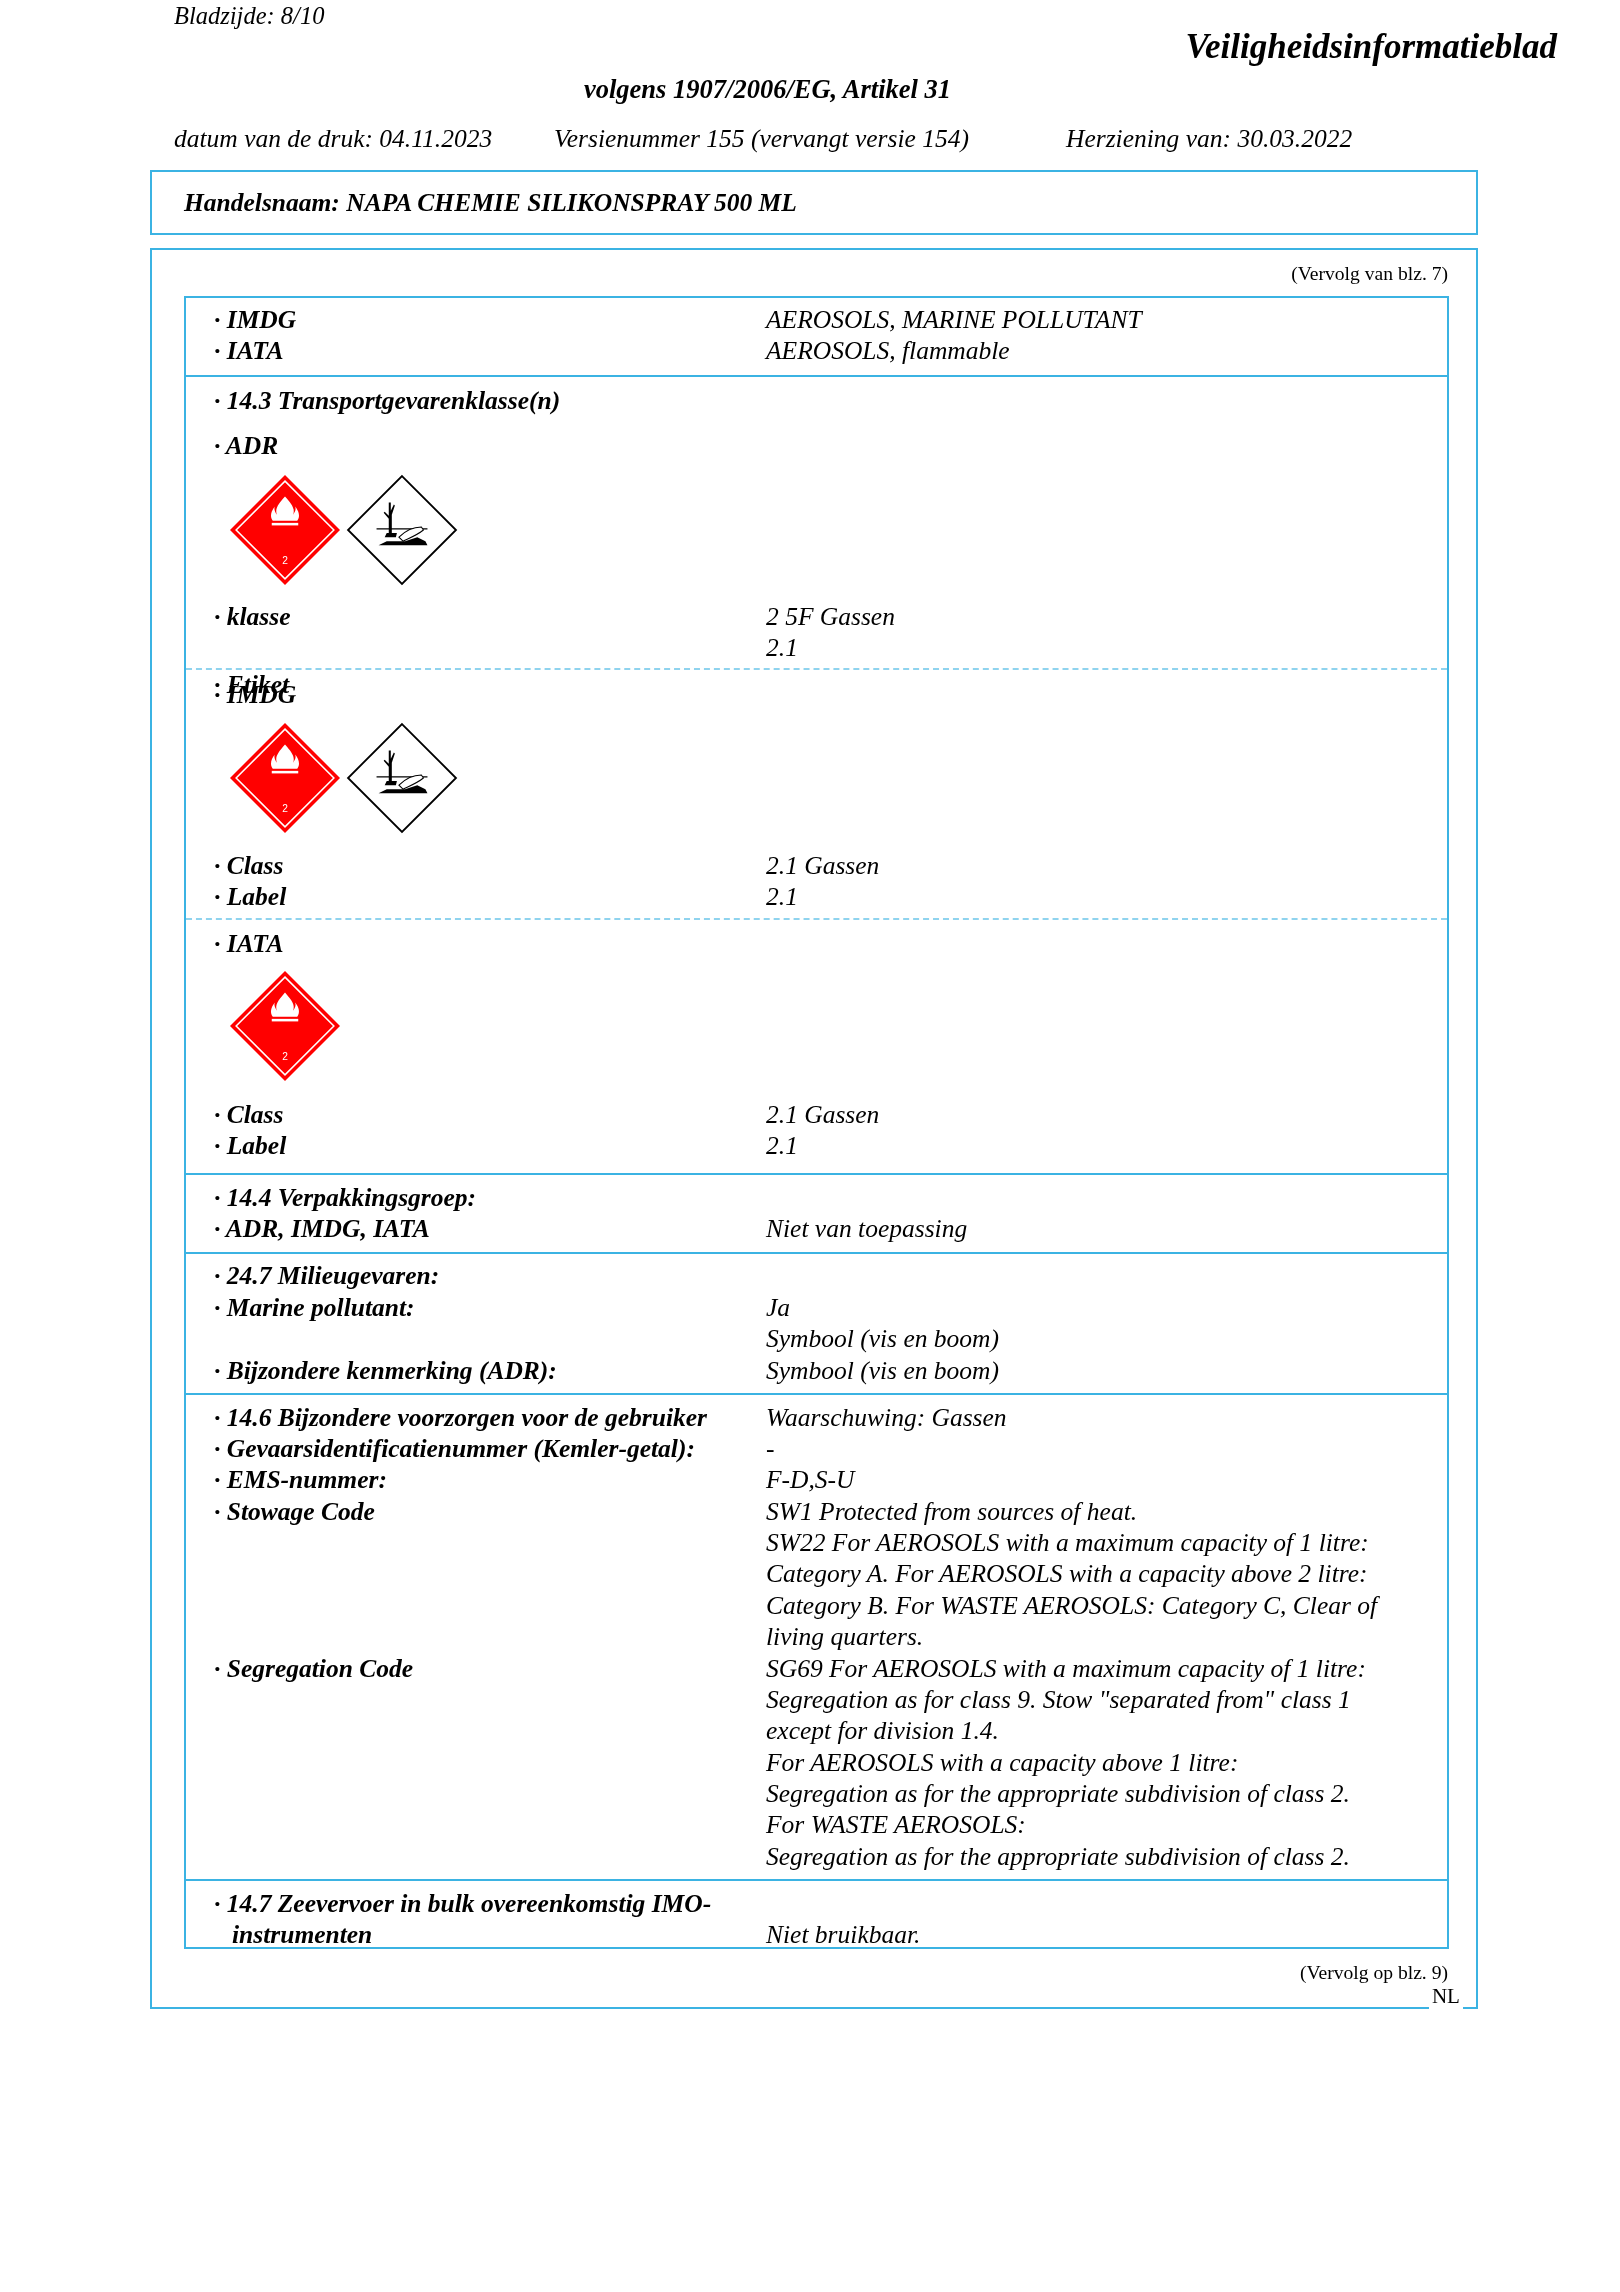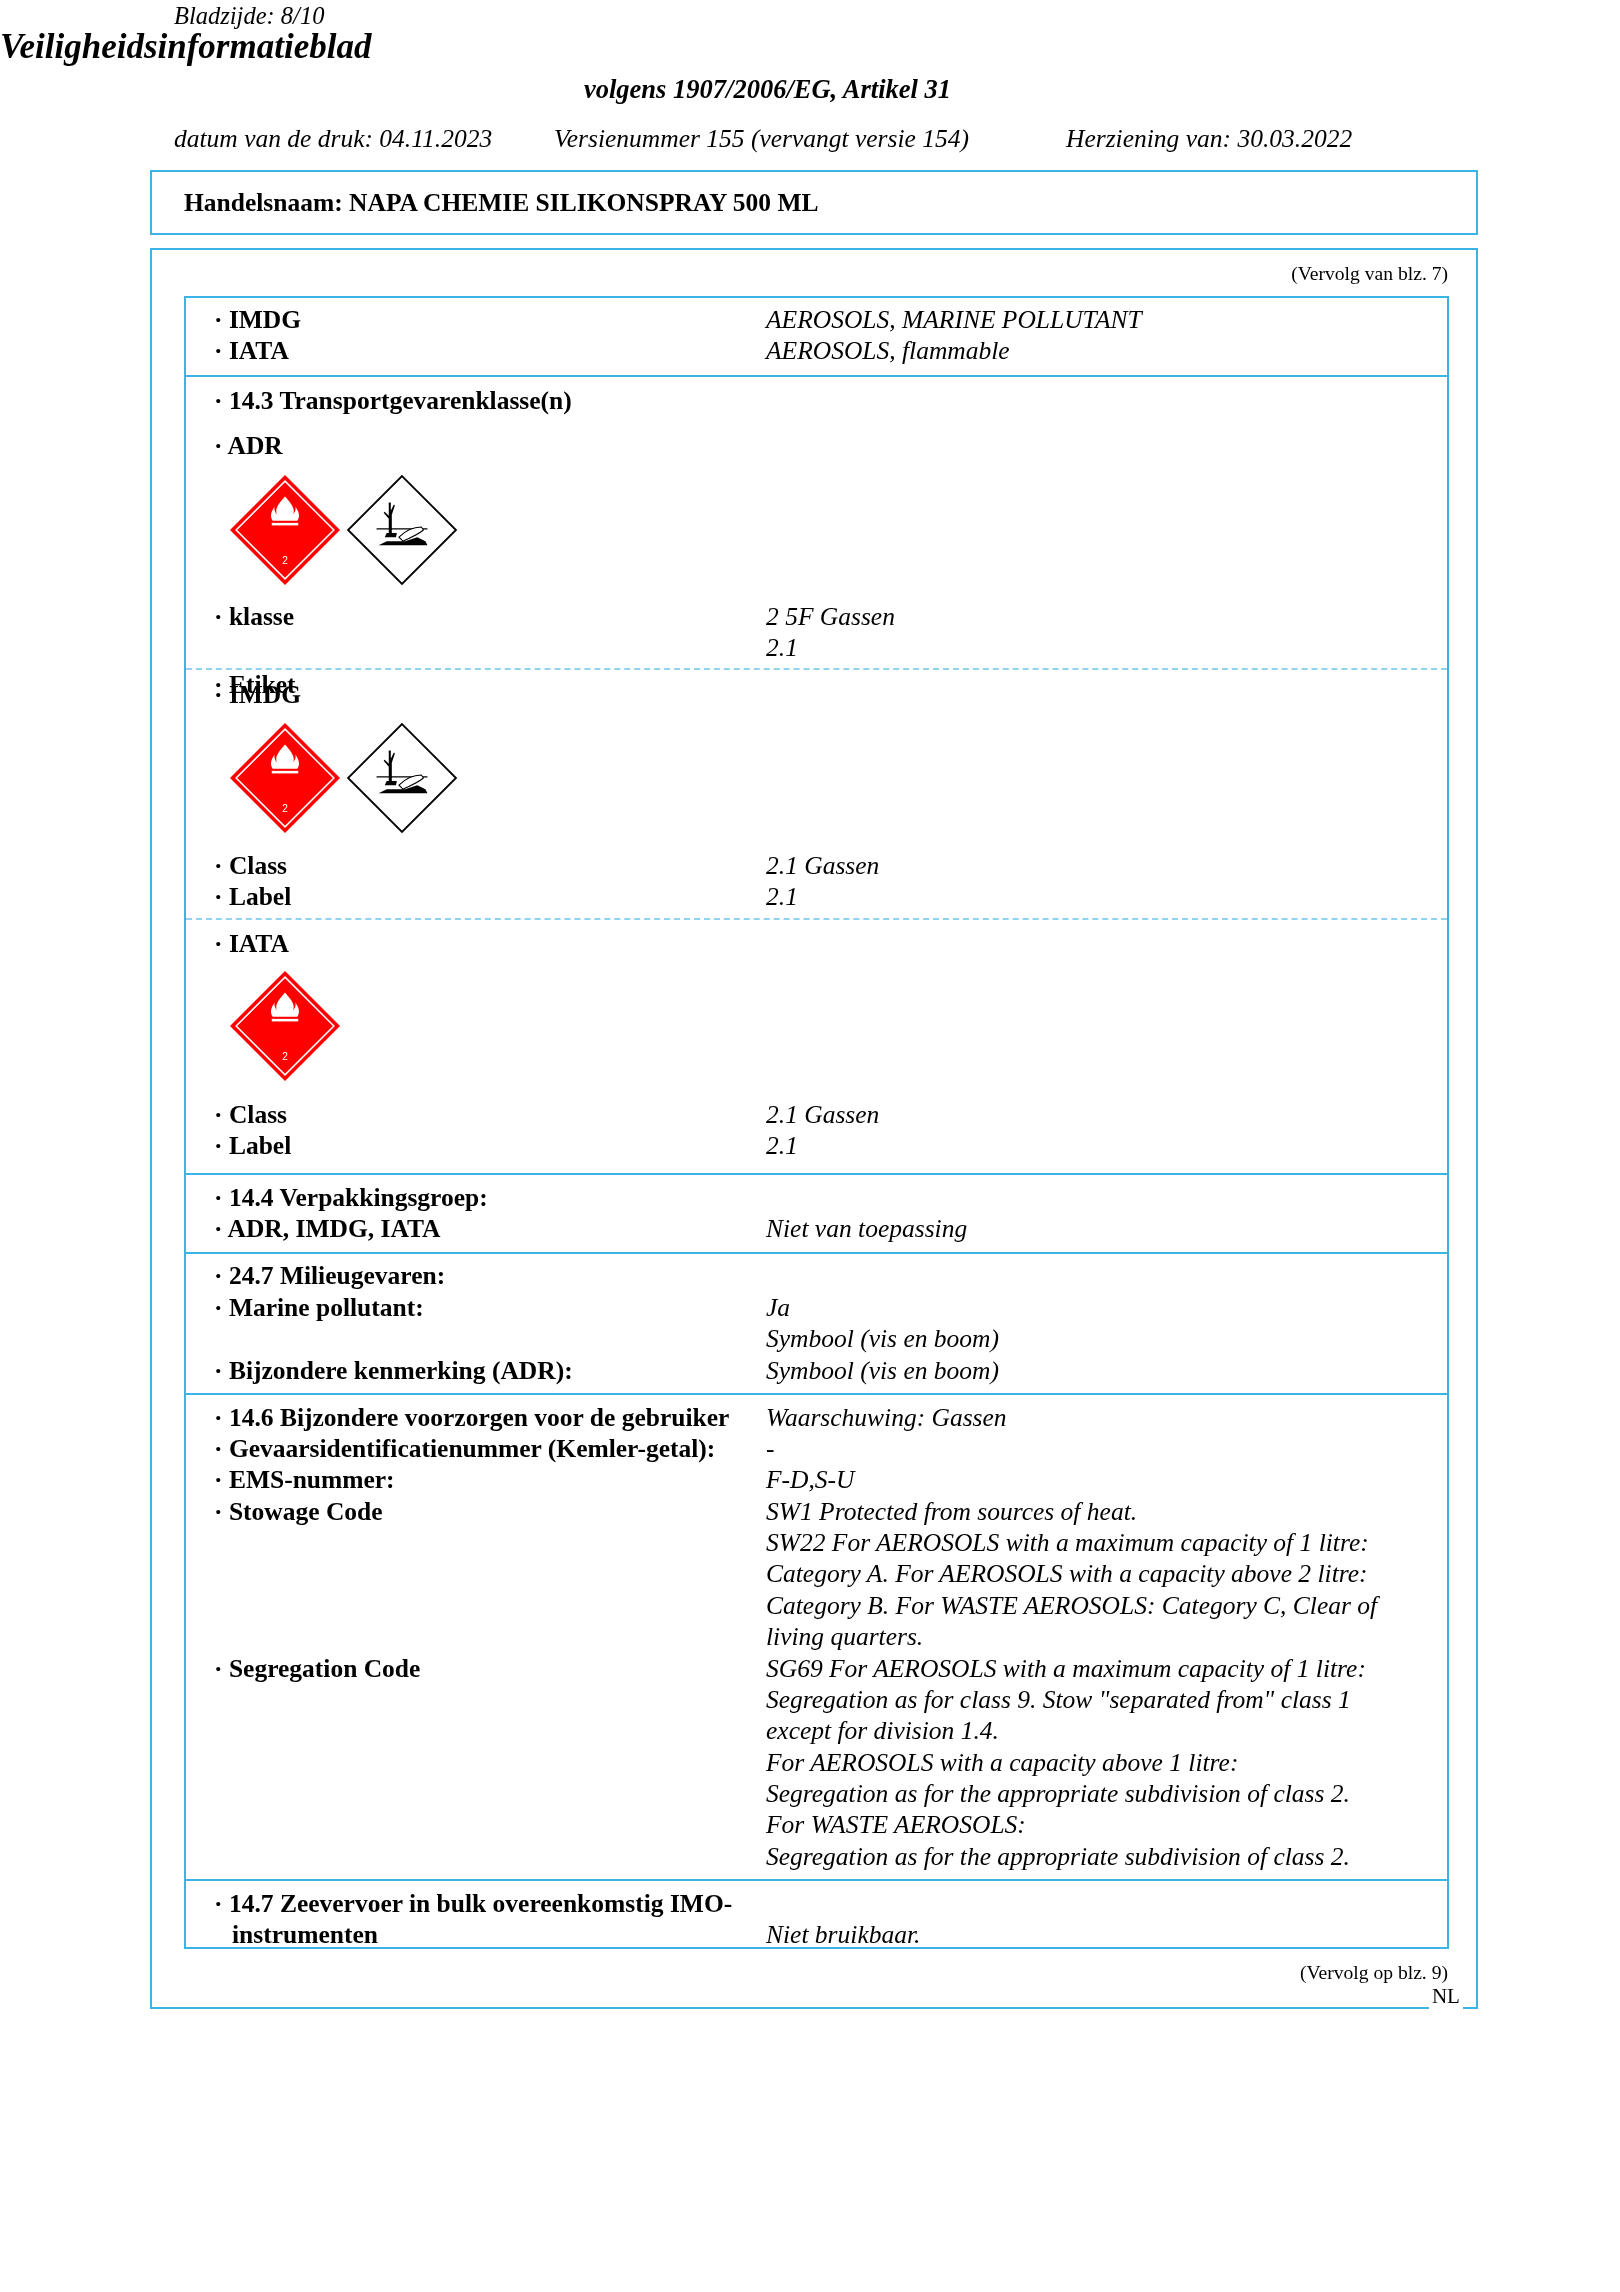--- a/index.html
+++ b/index.html
@@ -1,26 +1,26 @@
 <!DOCTYPE html>
 <html><head>
 <meta charset="utf-8">
 <style>
   html, body { margin:0; padding:0; background:#ffffff; }
   body { width:1620px; height:2293px; position:relative; overflow:hidden;
          font-family:"Liberation Serif", "DejaVu Serif", serif; color:#000; }
   .abs { position:absolute; white-space:nowrap; }
   .page-num { left:174px; top:2px; font-size:24.5px; font-style:italic; }
-  .title { left:0; width:1535px; text-align:left; top:27.4px; font-size:35px; font-weight:bold; font-style:italic; }
+  .title { left:0; width:1535px; text-align:right; top:27.4px; font-size:35px; font-weight:bold; font-style:italic;padding-left:22px; }
   .subtitle { left:0; width:1535px; text-align:center; top:74px; font-size:26.5px; font-weight:bold; font-style:italic; }
   .meta { top:124px; font-size:25.5px; font-style:italic; }
   .box { position:absolute; border:2px solid #3bb3e3; box-sizing:border-box; }
   .hline { position:absolute; height:0; border-top:2px solid #3bb3e3; }
   .dline { position:absolute; height:0; border-top:2px dashed #8fd3ee; }
-  .lbl { font-size:25.5px; font-weight:bold; left:214px; }
+  .lbl { font-size:25.5px; font-weight:bold; font-style:italic; left:214px; }
   .val { font-size:25.5px; font-style:italic; left:766px; }
   .small { font-size:19.6px; }
   .picto { position:absolute; width:112px; height:112px; }
   .nl { position:absolute; left:1429px; top:1984px; font-size:21px; background:#fff; padding:0 2.9px; }
 </style>
 </head>
 <body>
 
 <div class="abs page-num">Bladzijde: 8/10</div>
 <div class="abs title">Veiligheidsinformatieblad</div>

